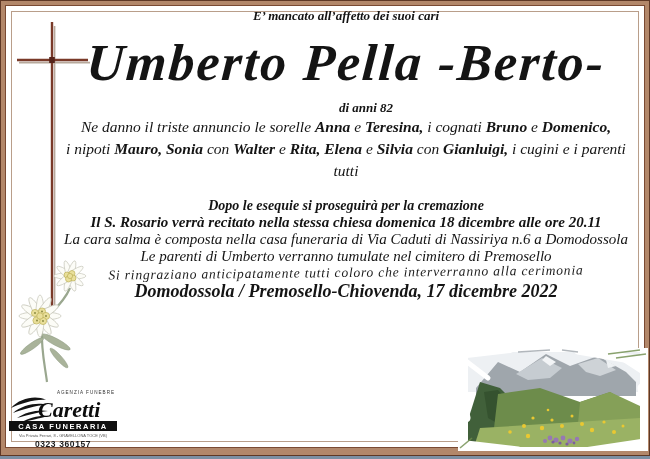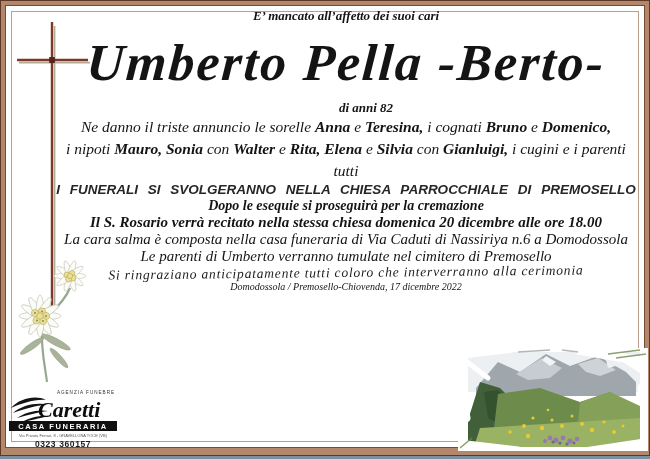--- a/index.html
+++ b/index.html
@@ -25,21 +25,21 @@
   .ann{font-style:italic;font-size:15.5px;line-height:1.42;margin-top:14px;}
   .ann b{font-weight:bold;}
   .fun{font-family:"Liberation Sans", sans-serif;font-style:italic;font-weight:bold;font-size:13.5px;
        line-height:1.18;color:#262626;word-spacing:6px;white-space:pre-wrap;margin-top:15px;}
   .fun .l2{word-spacing:3px;}
   .crem{font-style:italic;font-weight:bold;font-size:14px;margin-top:9px;}
   .ros{font-style:italic;font-weight:bold;font-size:15px;margin-top:10px;}
   .plainline{font-style:italic;font-size:15px;margin-top:11px;}
   .thanks{font-style:italic;font-size:13.5px;letter-spacing:0.8px;color:#1c1c1c;margin-top:20px;
           transform:rotate(-0.6deg);}
-  .dateline{font-style:italic;font-weight:normal;font-size:10px;margin-top:27px;}
+  .dateline{font-style:italic;font-weight:bold;font-size:18px;margin-top:27px;}
   .condo{font-style:italic;font-size:12.5px;margin-top:10px;}
   .condo b{font-weight:bold;}
 
   
   .cross-wrap{position:absolute;left:0;top:0;width:120px;height:330px;z-index:1;}
   .edelweiss-wrap{position:absolute;left:4px;top:250px;width:102px;height:142px;z-index:3;}
   .landscape-wrap{position:absolute;left:458px;top:348px;width:190px;height:103px;z-index:4;}
   .logo-wrap{position:absolute;left:8px;top:386px;width:120px;height:66px;z-index:4;}
 </style>
 </head>
@@ -208,23 +208,23 @@
   </div>
 
   <div class="col">
     <p class="intro">E’ mancato all’affetto dei suoi cari</p>
     <p class="name">Umberto Pella -Berto-</p>
     <p class="age">di anni 82</p>
 
     <p class="ann"><span>Ne danno il triste annuncio le sorelle </span><b>Anna</b><span> e </span><b>Teresina,</b><span> i cognati </span><b>Bruno</b><span> e </span><b>Domenico,</b><br>
     <span>i nipoti </span><b>Mauro, Sonia</b><span> con </span><b>Walter</b><span> e </span><b>Rita, Elena</b><span> e </span><b>Silvia</b><span> con </span><b>Gianluigi,</b><span> i cugini e i parenti tutti</span></p>
 
-    <p class="fun"><span>I FUNERALI SI SVOLGERANNO NELLA CHIESA PARROCCHIALE DI PREMOSELLO</span><br></p>
+    <p class="fun"><br></p>
 
     <p class="crem">Dopo le esequie si proseguirà per la cremazione</p>
-    <p class="ros">Il S. Rosario verrà recitato nella stessa chiesa domenica 20 dicembre alle ore 18.00</p>
+    <p class="ros">Il S. Rosario verrà recitato nella stessa chiesa domenica 18 dicembre alle ore 20.11</p>
     <p class="plainline">La cara salma è composta nella casa funeraria di Via Caduti di Nassiriya n.6 a Domodossola</p>
     <p class="plainline">Le parenti di Umberto verranno tumulate nel cimitero di Premosello</p>
     <p class="thanks">Si ringraziano anticipatamente tutti coloro che interverranno alla cerimonia</p>
     <p class="dateline">Domodossola / Premosello-Chiovenda, 17 dicembre 2022</p>
   </div>
 
 </div>
 
 </body></html>

